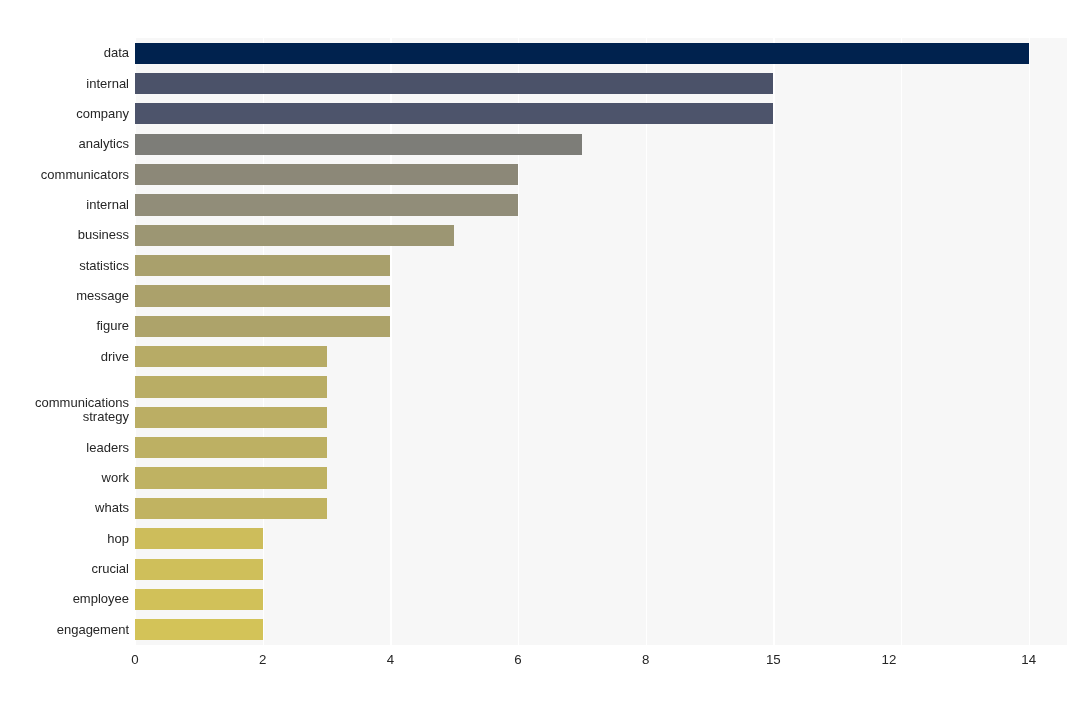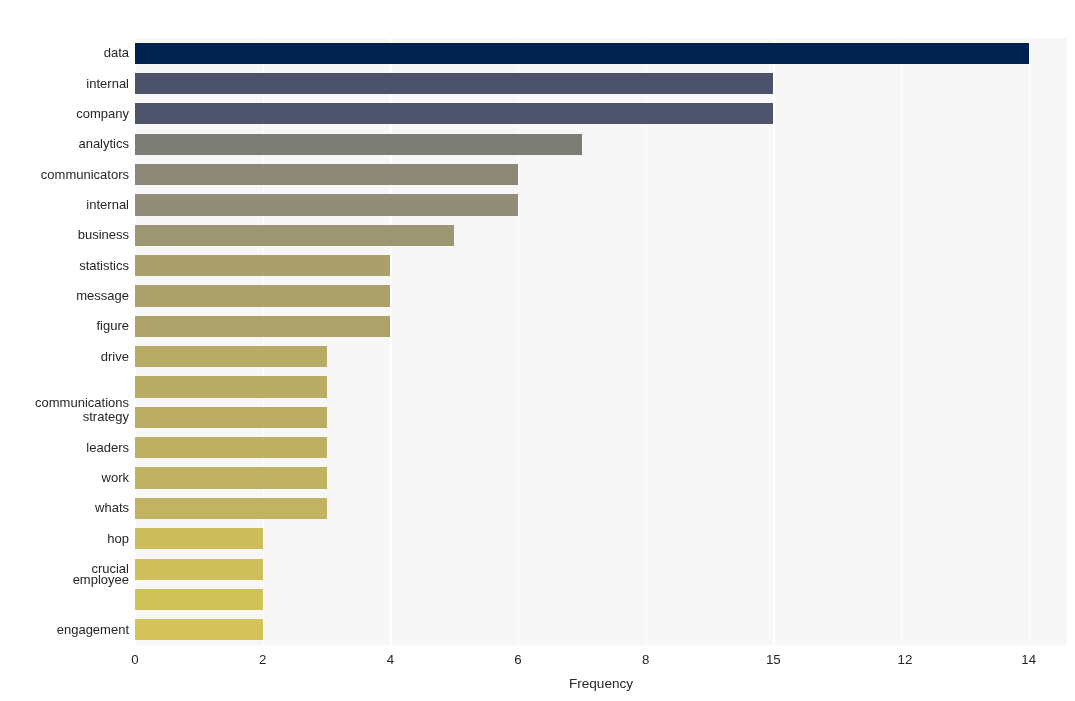--- a/index.html
+++ b/index.html
@@ -219,30 +219,29 @@
       <div class="y-tick-label" style="top: 250.975px;">message</div>
       <div class="y-tick-label" style="top: 281.325px;">figure</div>
       <div class="y-tick-label" style="top: 311.675px;">drive</div>
       <div class="y-tick-label" style="top: 342.025px; margin-top: 16px;">communications</div>
       <div class="y-tick-label" style="top: 372.375px;">strategy</div>
       <div class="y-tick-label" style="top: 402.725px;">leaders</div>
       <div class="y-tick-label" style="top: 433.075px;">work</div>
       <div class="y-tick-label" style="top: 463.425px;">whats</div>
       <div class="y-tick-label" style="top: 493.775px;">hop</div>
       <div class="y-tick-label" style="top: 524.125px;">crucial</div>
-      <div class="y-tick-label" style="top: 535px;">employee</div>
+      <div class="y-tick-label" style="top: 554px;">employee</div>
       <div class="y-tick-label" style="top: 584.825px;">engagement</div>
     </div>
 
   <div id="x-axis">
       <div class="x-tick-label" style="left: 0px;">0</div>
       <div class="x-tick-label" style="left: 127.671px;">2</div>
       <div class="x-tick-label" style="left: 255.342px;">4</div>
       <div class="x-tick-label" style="left: 383.014px;">6</div>
       <div class="x-tick-label" style="left: 510.685px;">8</div>
       <div class="x-tick-label" style="left: 638.356px;">15</div>
-      <div class="x-tick-label" style="left: 770px;">12</div>
+      <div class="x-tick-label" style="left: 754px;">12</div>
       <div class="x-tick-label" style="left: 893.699px;">14</div>
     </div>
 
-  <div id="x-axis-title">Frequency</div>
 
 </div>
 
 </body></html>

